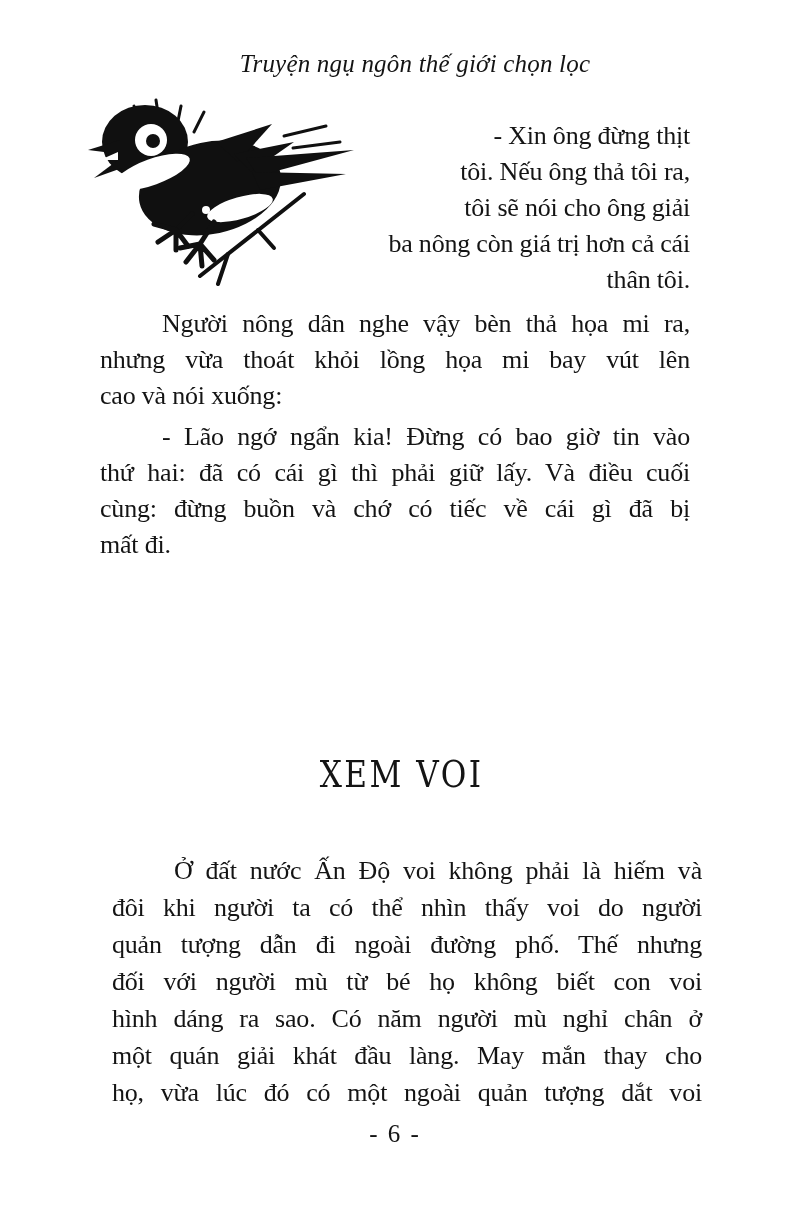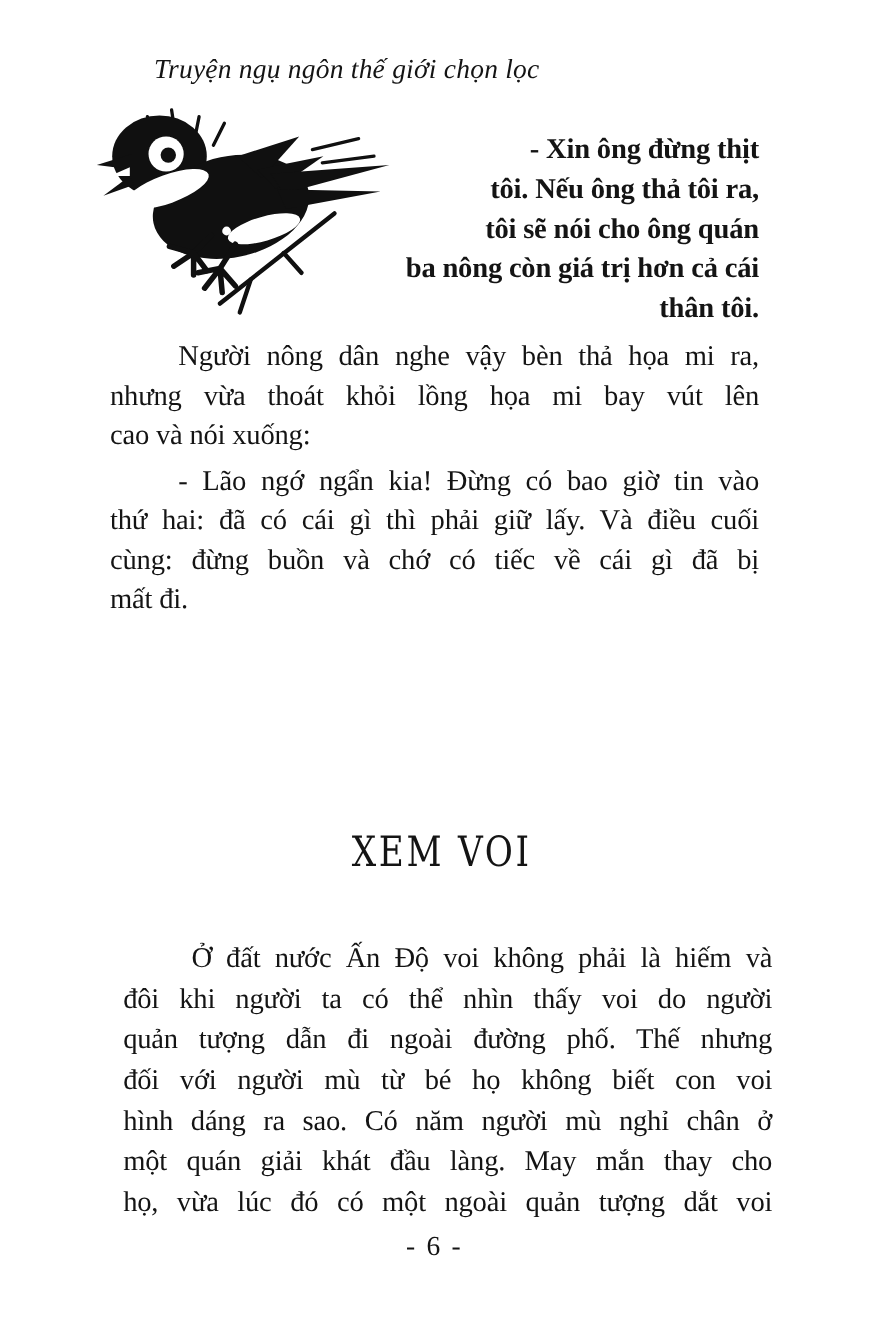--- a/index.html
+++ b/index.html
@@ -14,21 +14,21 @@
     background: #ffffff;
     font-family: "Liberation Serif", "DejaVu Serif", serif;
     color: #141414;
     overflow: hidden;
   }
   .running-header {
     position: absolute;
     left: 100px;
     top: 50px;
     width: 590px;
-    text-align: left;
+    text-align: center;
     text-indent: 40px;
     font-style: italic;
     font-size: 25px;
     letter-spacing: 0.2px;
   }
   .bird-illustration {
     position: absolute;
     left: 88px;
     top: 98px;
   }
@@ -47,21 +47,21 @@
   .lastline {
     text-align: left;
     text-align-last: left;
   }
   .dialogue-block {
     position: absolute;
     left: 100px;
     top: 118px;
     width: 590px;
   }
-  .dialogue-block .textline { text-align: right; font-weight: bold; }
+  .dialogue-block .textline { text-align: right; }
   .dialogue-block .dlast {
     text-align: right;
     padding-left: 162px;
   }
   .para-farmer {
     position: absolute;
     left: 100px;
     top: 306px;
     width: 590px;
   }
@@ -150,21 +150,21 @@
       <path d="M104 116 L88 132"></path>
       <path d="M126 124 L112 146"></path>
       <path d="M88 132 L66 126 M88 132 L70 144 M88 132 L88 152 M88 132 L100 148"></path>
       <path d="M112 146 L92 150 M112 146 L98 164 M112 146 L114 168 M112 146 L126 162"></path>
     </g>
   </svg>
 
   <div class="dialogue-block">
     <div class="textline">- Xin ông đừng thịt</div>
     <div class="textline">tôi. Nếu ông thả tôi ra,</div>
-    <div class="textline">tôi sẽ nói cho ông quán</div>
+    <div class="textline">tôi sẽ nói cho ông giải</div>
     <div class="textline">ba nông còn giá trị hơn cả cái</div>
     <div class="textline dlast">thân tôi.</div>
   </div>
 
   <div class="para-farmer">
     <div class="textline just indent">Người nông dân nghe vậy bèn thả họa mi ra,</div>
     <div class="textline just">nhưng vừa thoát khỏi lồng họa mi bay vút lên</div>
     <div class="textline just lastline">cao và nói xuống:</div>
   </div>
 

